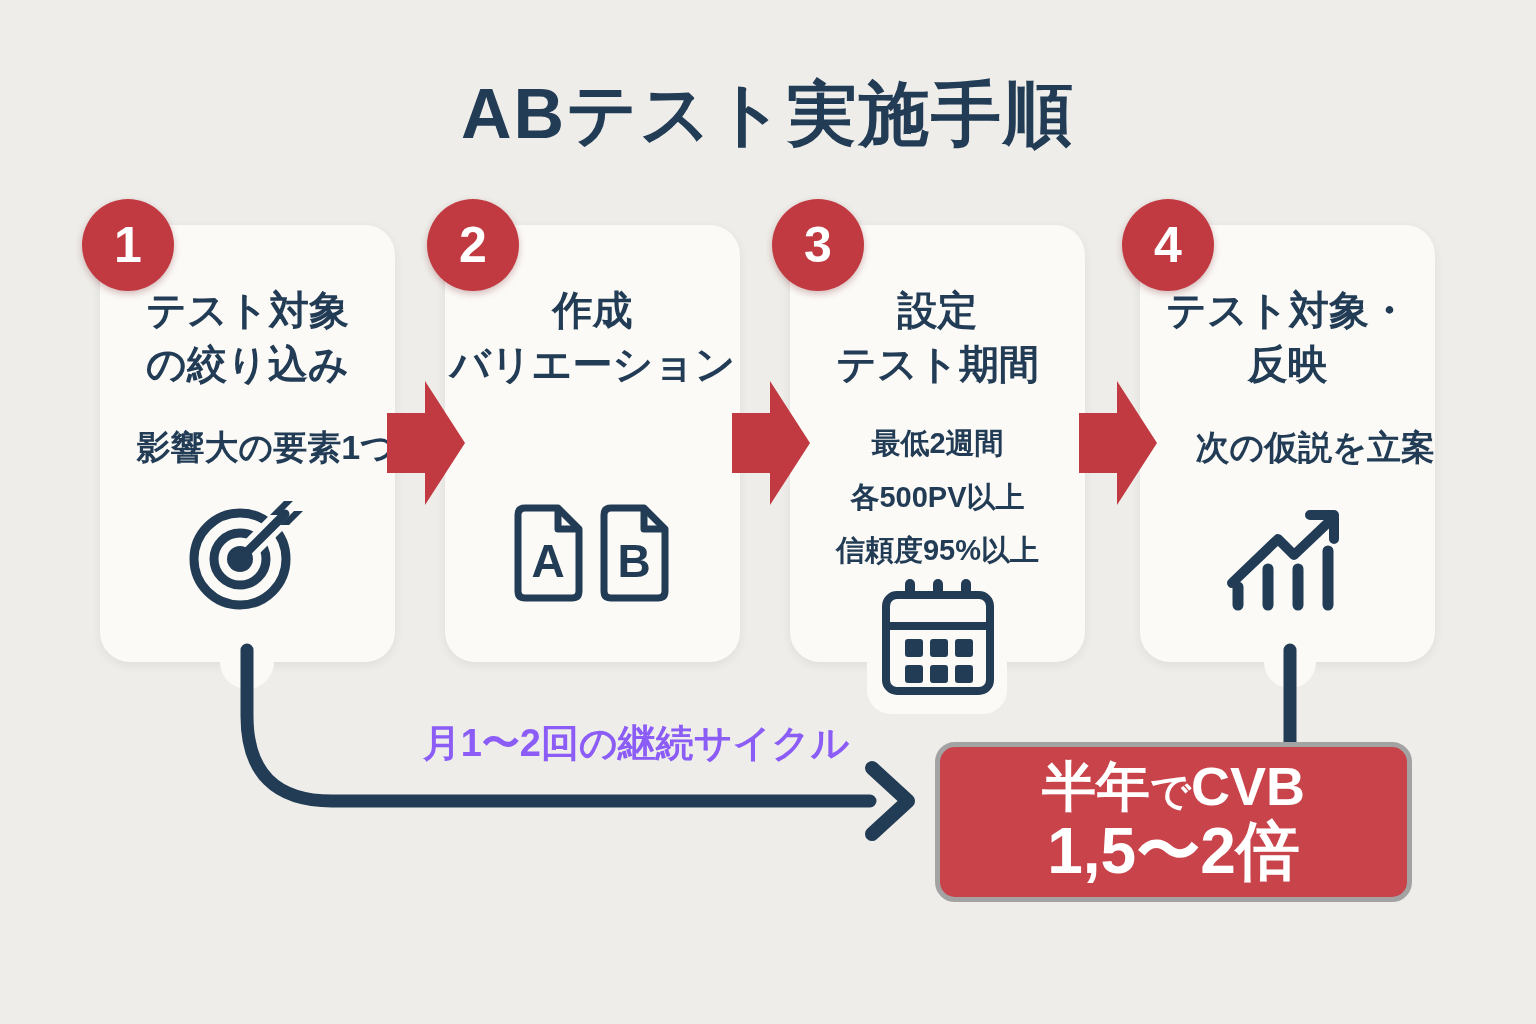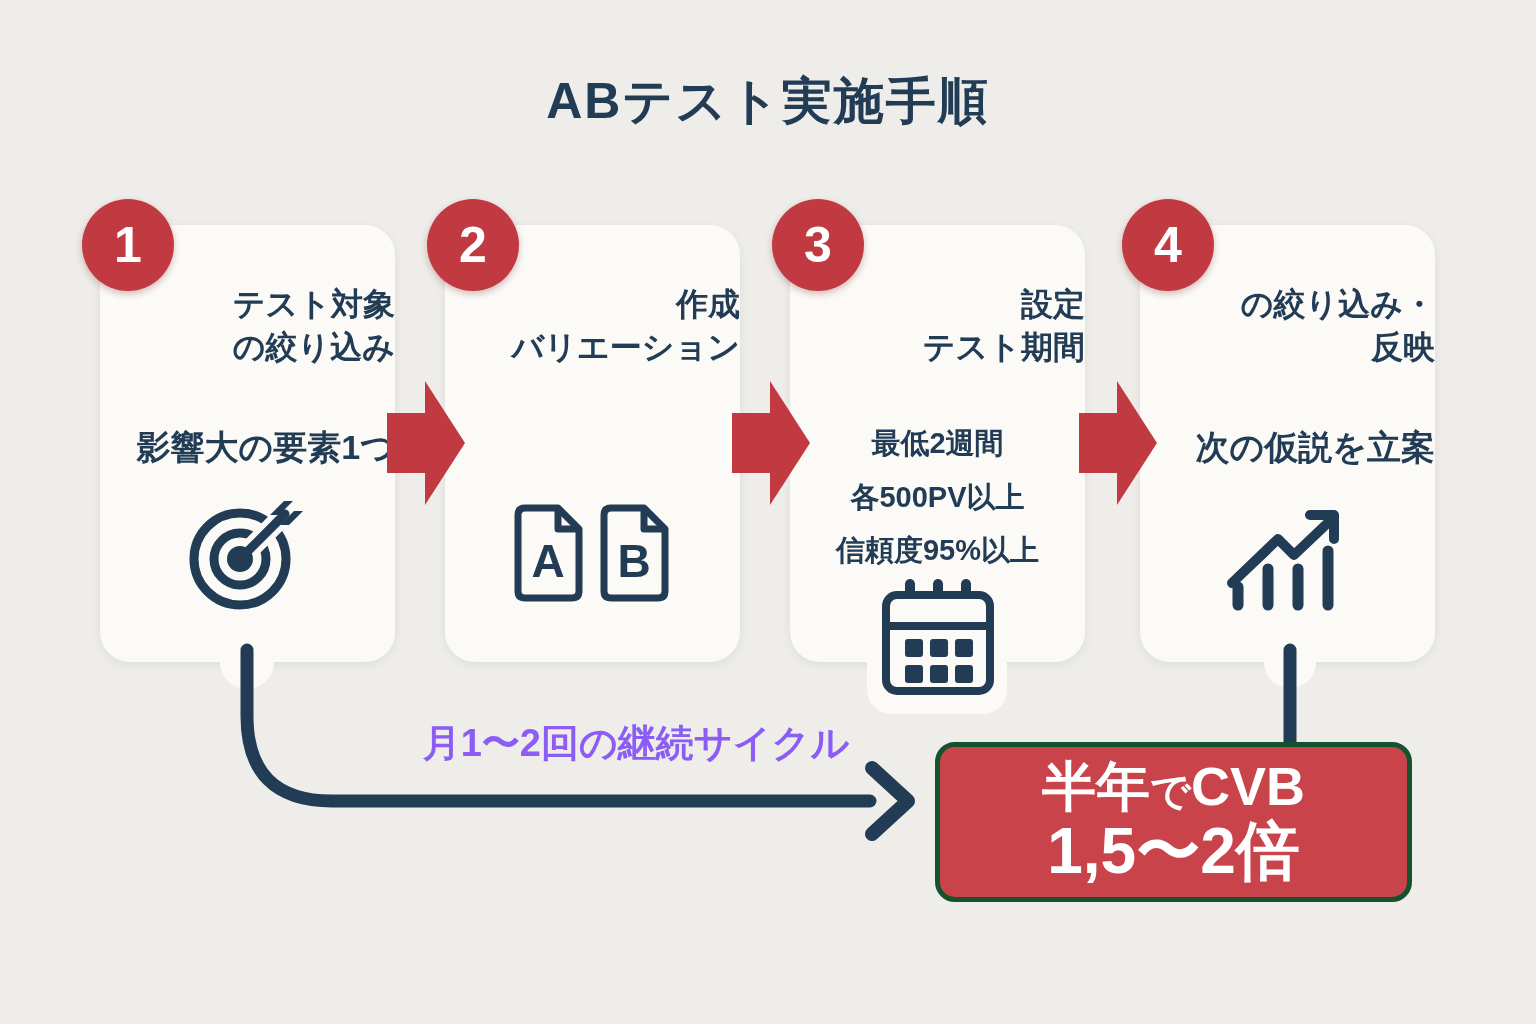--- a/index.html
+++ b/index.html
@@ -4,36 +4,36 @@
 <style>
   html,body{margin:0;padding:0;}
   .stage{
     position:relative;width:1536px;height:1024px;overflow:hidden;
     background:#eeede9;
     font-family:"Liberation Sans","DejaVu Sans",sans-serif;
     color:#223c55;
   }
   .main-title{
     position:absolute;top:68px;left:0;width:100%;text-align:center;
-    font-size:50px;font-weight:800;letter-spacing:2px;color:#223c55;
+    font-size:70px;font-weight:800;letter-spacing:2px;color:#223c55;
   }
   .card{
     position:absolute;top:225px;width:295px;height:437px;
     background:#fbfaf7;border-radius:30px;
     box-shadow:0 3px 10px rgba(40,50,60,.08);
   }
   .card-1{left:100px}.card-2{left:445px}.card-3{left:790px}.card-4{left:1140px}
   .badge{
     position:absolute;left:-18px;top:-26px;width:92px;height:92px;border-radius:50%;
     background:#c23a41;color:#ffffff;display:flex;align-items:center;justify-content:center;
     font-size:50px;font-weight:800;box-shadow:0 3px 7px rgba(110,25,30,.28);
   }
   .card-title{
-    position:absolute;top:58px;left:0;width:100%;text-align:right;
-    font-size:32px;font-weight:800;line-height:1.35;color:#223c55;
+    position:absolute;top:58px;left:0;width:100%;text-align:center;
+    font-size:40px;font-weight:800;line-height:1.35;color:#223c55;
   }
   .card-title span{display:block}
   .note{
     position:absolute;top:200px;left:0;width:100%;text-align:right;
     font-size:34px;font-weight:700;color:#223c55;
   }
   .notes3{
     position:absolute;top:192px;left:0;width:100%;text-align:center;
     font-size:29px;font-weight:700;line-height:1.85;color:#223c55;
   }
@@ -44,21 +44,21 @@
   .iw-chart{top:270px}
   .arrow-block{position:absolute;top:381px;width:78px;height:124px}
   .ab-1{left:387px}.ab-2{left:732px}.ab-3{left:1079px}
   .overlay{position:absolute;left:0;top:0;width:1536px;height:1024px;z-index:5;pointer-events:none}
   .cycle-label{
     position:absolute;top:718px;left:330px;width:612px;text-align:center;
     font-size:38px;font-weight:800;color:#8b5cf6;
   }
   .result-box{
     position:absolute;left:935px;top:742px;width:477px;height:160px;box-sizing:border-box;
-    background:#c9434a;border:5px solid #14532d;border-radius:20px;z-index:6;
+    background:#c9434a;border:5px solid #a3a3a3;border-radius:20px;z-index:6;
     display:flex;flex-direction:column;align-items:center;justify-content:center;
     color:#ffffff;font-weight:800;
   }
   .rb-line1{font-size:54px;line-height:1.12}
   .rb-line1 .particle{font-size:40px}
   .rb-line2{font-size:64px;line-height:1.12}
   svg{display:block}
 </style>
 </head>
 <body>
@@ -139,21 +139,21 @@
         <rect x="75" y="86" width="18" height="18" rx="3" fill="#223c55"></rect>
       </svg>
     </div>
   </div>
 
   <div class="card card-4">
     <div class="badge">
       <span>4</span>
     </div>
     <div class="card-title">
-      <span>の絞り込み・</span>
+      <span>テスト対象・</span>
       <span>反映</span>
     </div>
     <div class="note">次の仮説を立案</div>
     <div class="icon-wrap iw-chart">
       <svg width="132" height="120" viewBox="0 0 132 120">
         <line x1="16" y1="92" x2="16" y2="110" stroke="#223c55" stroke-width="11" stroke-linecap="round"></line>
         <line x1="46" y1="74" x2="46" y2="110" stroke="#223c55" stroke-width="11" stroke-linecap="round"></line>
         <line x1="76" y1="74" x2="76" y2="110" stroke="#223c55" stroke-width="11" stroke-linecap="round"></line>
         <line x1="106" y1="56" x2="106" y2="110" stroke="#223c55" stroke-width="11" stroke-linecap="round"></line>
         <polyline points="10,88 56,44 72,60 112,22" fill="none" stroke="#223c55" stroke-width="10" stroke-linecap="round" stroke-linejoin="round"></polyline>

